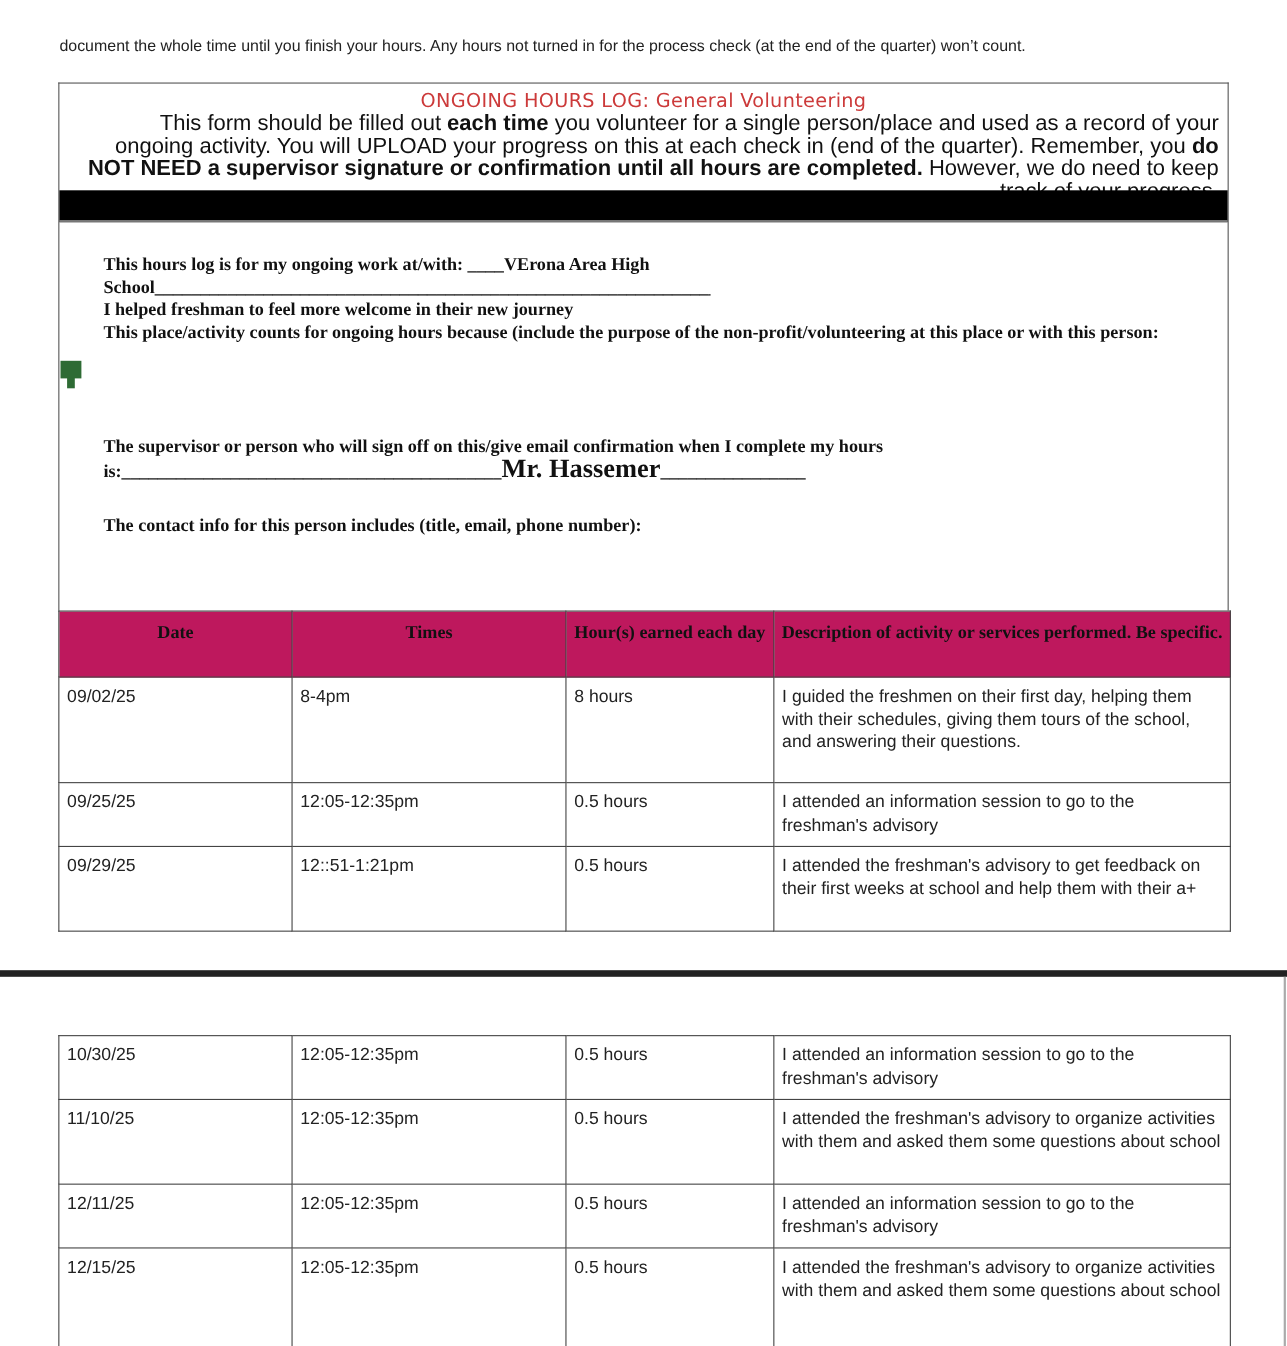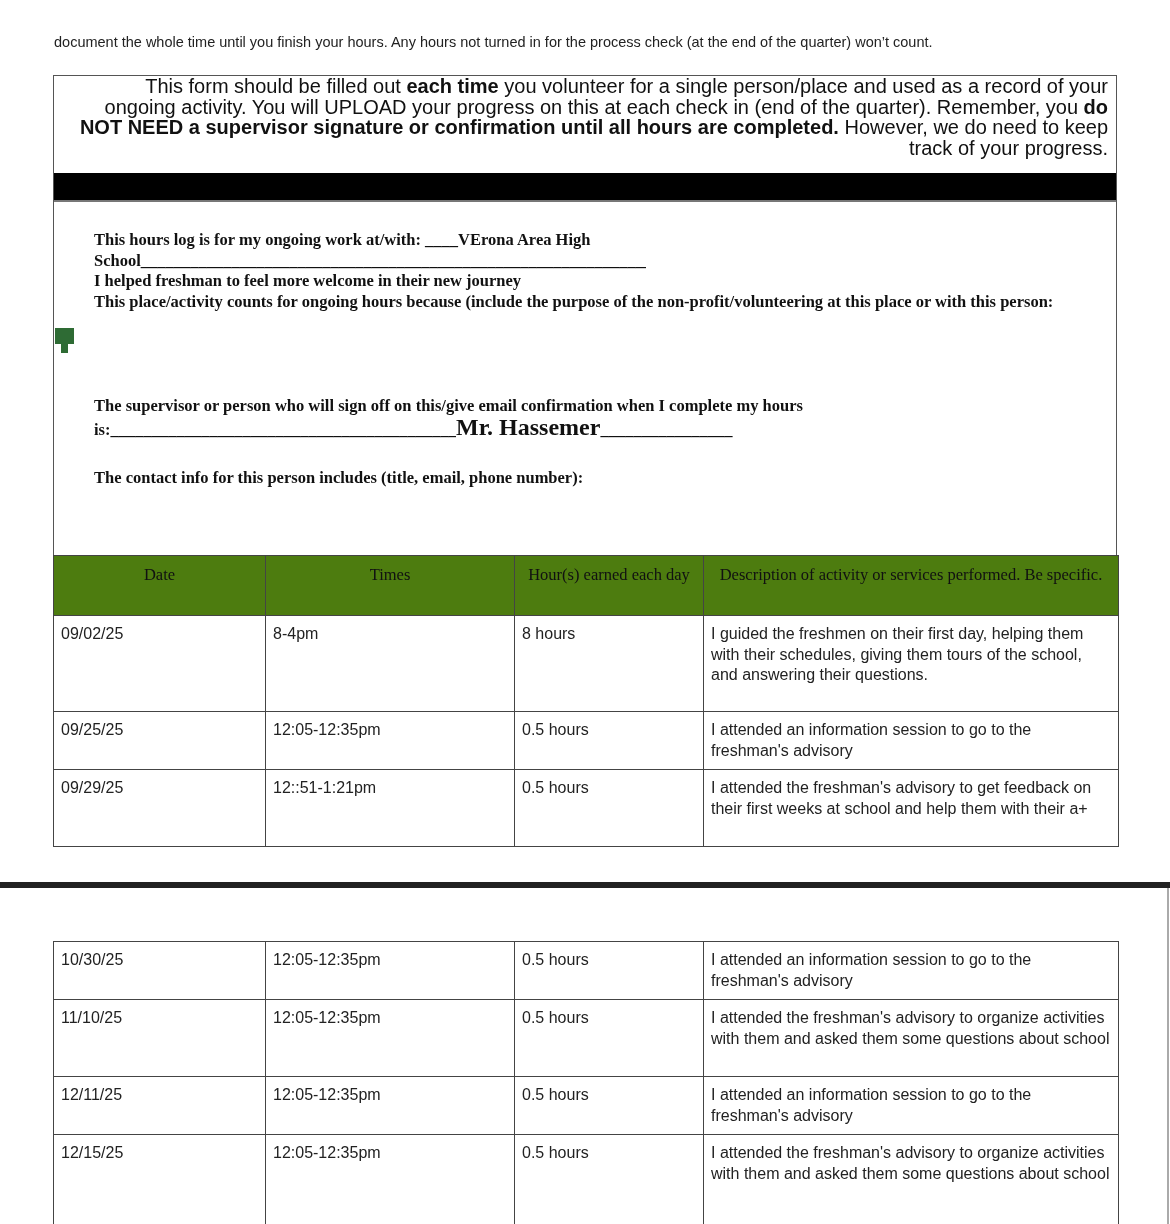--- a/index.html
+++ b/index.html
@@ -13,36 +13,37 @@
   .serif { font-family:"Liberation Serif", "DejaVu Serif", serif; font-weight:bold; font-size:16.5px; line-height:20.5px; color:#111;margin-left:32px; }
   .block1 { position:absolute; left:8px; top:154px; width:1040px; }
   .green-marker { position:absolute; left:1px; top:252px; width:19px; height:16px; background:#2e6b34; }
   .green-stem { position:absolute; left:7px; top:267px; width:7px; height:10px; background:#2e6b34; }
   .block2 { position:absolute; left:8px; top:320px; width:1040px; }
   .super-name { font-size:24px; font-weight:bold; }
   .block3 { position:absolute; left:8px; top:392px; width:1040px; }
   .email { font-family:"Liberation Sans", sans-serif; font-weight:normal; font-size:16px; }
   table.log { position:absolute; left:53px; border-collapse:collapse; width:1065px; table-layout:fixed; }
   table.log td, table.log th { border:1px solid #444; vertical-align:top; font-size:16px; line-height:20.5px; padding:8px 7px 6px 7px; color:#222; }
-  table.log th { background:#4d7c0f; font-family:"Liberation Serif", "DejaVu Serif", serif; font-weight:normal; font-size:16.5px; text-align:center; padding:9px 6px 6px 6px; line-height:20.5px; color:#111; }
+  table.log th { background:#be185d; font-family:"Liberation Serif", "DejaVu Serif", serif; font-weight:bold; font-size:16.5px; text-align:center; padding:9px 6px 6px 6px; line-height:20.5px; color:#111; }
   .t1 { top:555px; }
   .t1 tr.hdr th { height:44px; }
   .t2 { top:941px; }
   .cut-bottom td { border-bottom:1px solid #ddd; }
   .page-break { position:absolute; left:0; top:882px; width:1170px; height:6px; background:#222; }
   .page2-right { position:absolute; left:1167px; top:888px; width:2px; height:336px; background:#aaa; }
 </style>
 </head>
 <body>
 
 <div class="intro">
   <div>document the whole time until you finish your hours. Any hours not turned in for the process check (at the end of the quarter) won’t count.</div>
 </div>
 
 <div class="form-box">
+  <div class="form-title">ONGOING HOURS LOG: General Volunteering</div>
   <div class="form-desc"><span>This form should be filled out </span><b>each time</b><span> you volunteer for a single person/place and used as a record of your ongoing activity. You will UPLOAD your progress on this at each check in (end of the quarter). Remember, you </span><b>do NOT NEED a supervisor signature or confirmation until all hours are completed.</b><span> However, we do need to keep track of your progress.</span></div>
   <div class="black-bar"></div>
 
   <div class="block1 serif">
     <div>This hours log is for my ongoing work at/with: ____VErona Area High</div>
     <div style="overflow:hidden; white-space:nowrap; width:552px;">School____________________________________________________________________________</div>
     <div>I helped freshman to feel more welcome in their new journey</div>
     <div>This place/activity counts for ongoing hours because (include the purpose of the non-profit/volunteering at this place or with this person:</div>
   </div>
   <div class="green-marker"></div>

